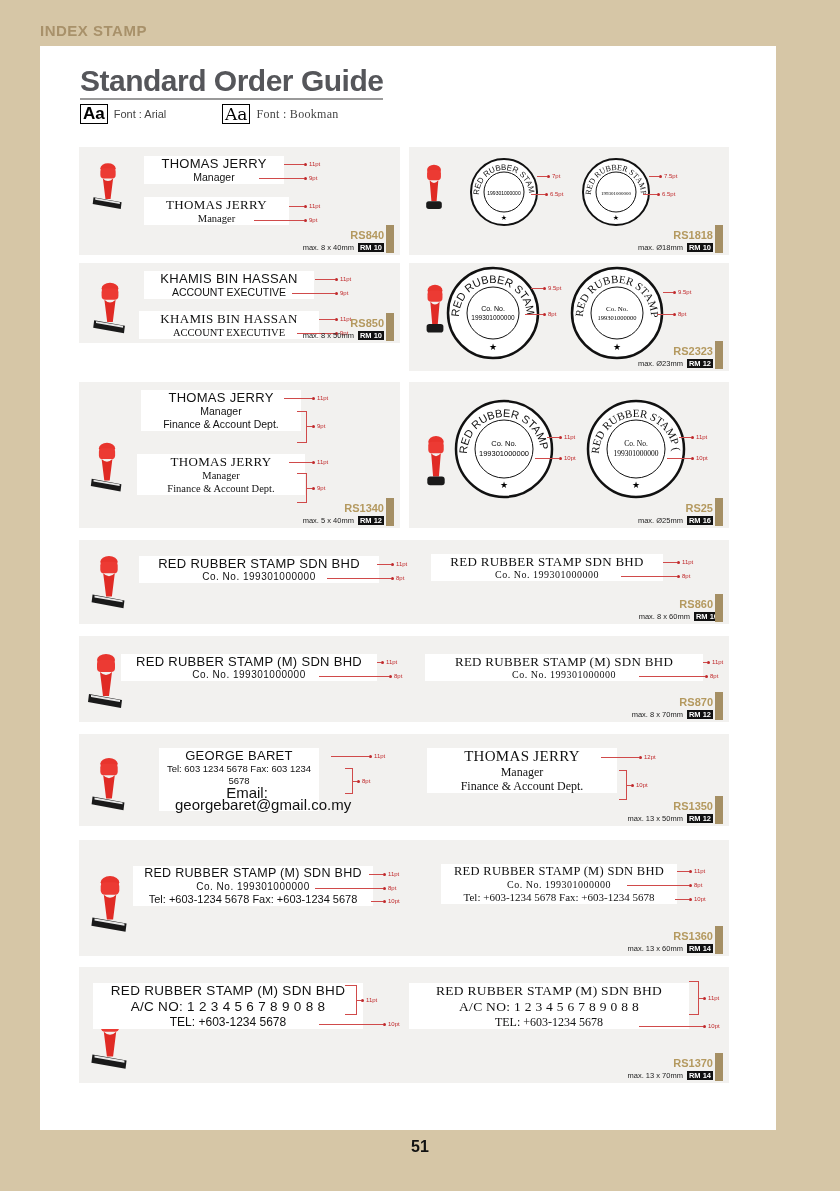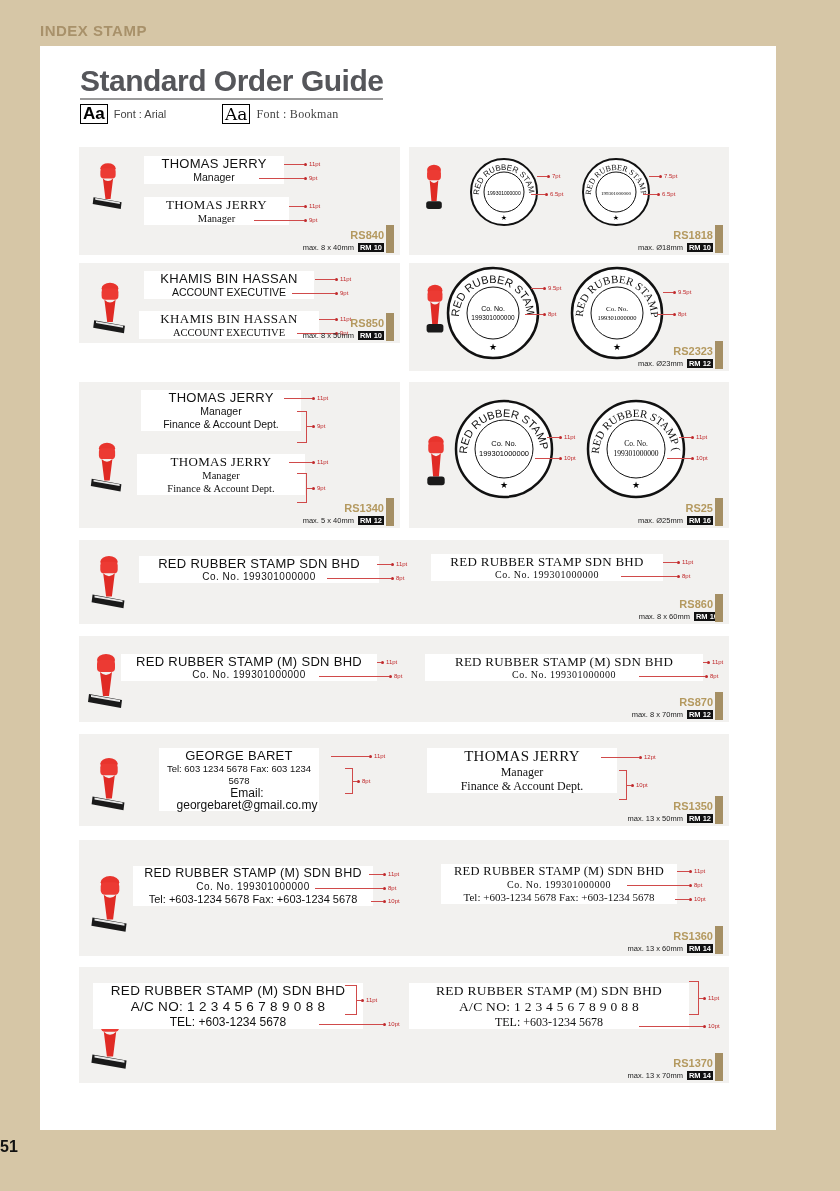--- a/index.html
+++ b/index.html
@@ -22,21 +22,21 @@
   .sans { font-family: "Liberation Sans", sans-serif; }
   .serif { font-family: "Liberation Serif", serif; }
   .l11 { font-size: 13px; line-height: 15px; letter-spacing: 0.3px; }
   .l9 { font-size: 10.5px; line-height: 13px; }
   .l8 { font-size: 10px; line-height: 12px; letter-spacing: 0.5px; }
   .anno { position: absolute; display: flex; align-items: center; font-size: 6px; color: #c0292b; white-space: nowrap; }
   .anno .line { height: 1px; background: #d04a4a; }
   .anno .dot { width: 3px; height: 3px; background: #c0292b; border-radius: 50%; margin-right: 2px; }
   .bracket { position: absolute; border: 1px solid #d04a4a; border-left: none; }
   .stamp-handle { position: absolute; }
-  .page-num { position: absolute; left: 0; width: 840px; top: 1138px; font-size: 16px; font-weight: bold; color: #111; }
+  .page-num { position: absolute; left: 0; width: 840px; top: 1138px; text-align: center; font-size: 16px; font-weight: bold; color: #111; }
   .seal { position: absolute; }
 </style>
 </head>
 <body>
 
 <svg width="0" height="0" style="position:absolute">
   <defs>
     <symbol id="handle-rect" viewBox="0 0 40 60">
       <ellipse cx="20" cy="8" rx="9" ry="6" fill="#e8342d"></ellipse>
       <rect x="11" y="8" width="18" height="12" rx="4" fill="#ec3a33"></rect>
@@ -419,21 +419,21 @@
     <div class="goldbar"></div>
   </div>
 
   <div class="card" style="left:39px;top:688px;width:650px;height:92px;">
     <svg class="stamp-handle" style="left:8px;top:22px;" width="44" height="58">
         <use href="#handle-rect"></use>
       </svg>
     <div class="sample sans" style="left:80px;top:14px;width:160px;">
       <div class="l11">GEORGE BARET</div>
       <div class="l8" style="font-size:9.5px;letter-spacing:0;">Tel: 603 1234 5678 Fax: 603 1234 5678</div>
-      <div class="l8" style="font-size:12px;letter-spacing:0;padding-left:16px;">Email: georgebaret@gmail.co.my</div>
+      <div class="l8" style="font-size:15px;letter-spacing:0;padding-left:16px;">Email: georgebaret@gmail.co.my</div>
     </div>
     <div class="anno" style="left:252px;top:19px;">
         <span class="line" style="width:38px"></span>
         <span class="dot"></span>
         <span>11pt</span>
       </div>
     <div class="bracket" style="left:266px;top:34px;width:8px;height:26px;"></div>
     <div class="anno" style="left:274px;top:44px;">
         <span class="line" style="width:4px"></span>
         <span class="dot"></span>

